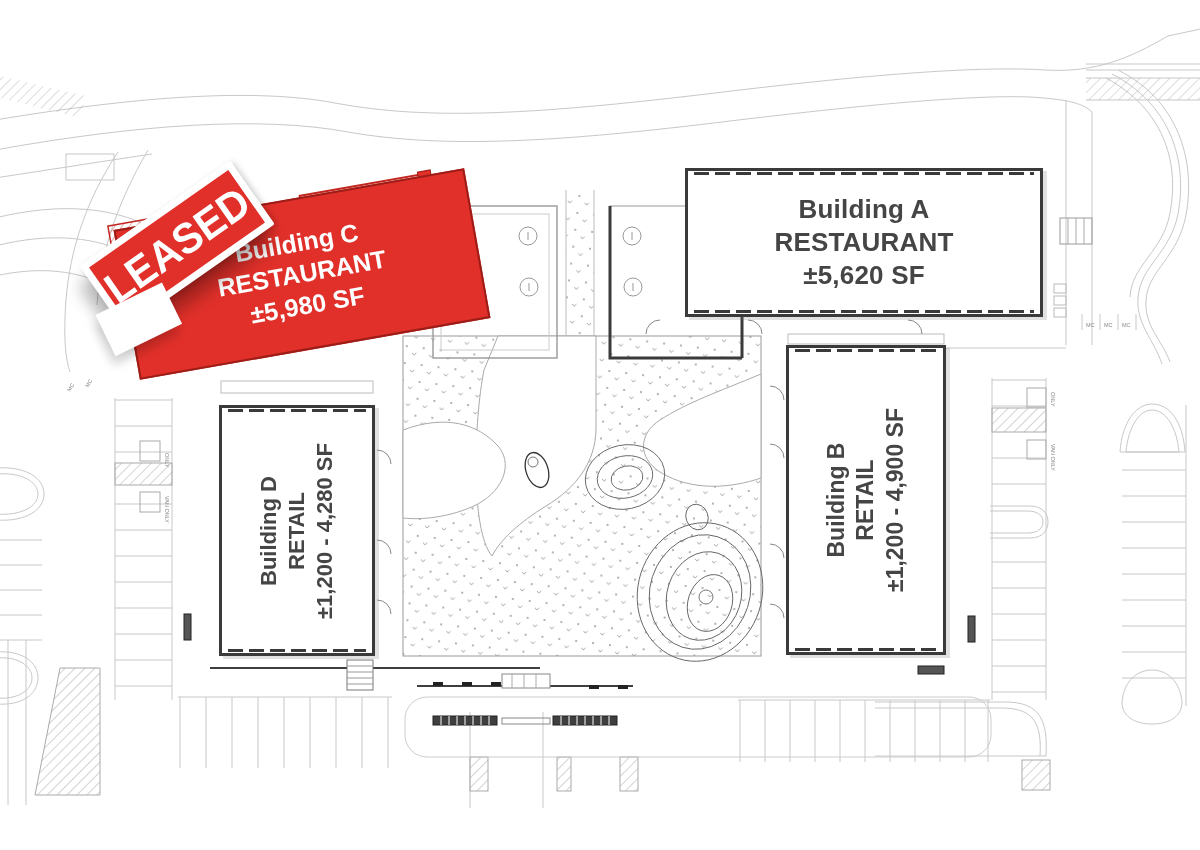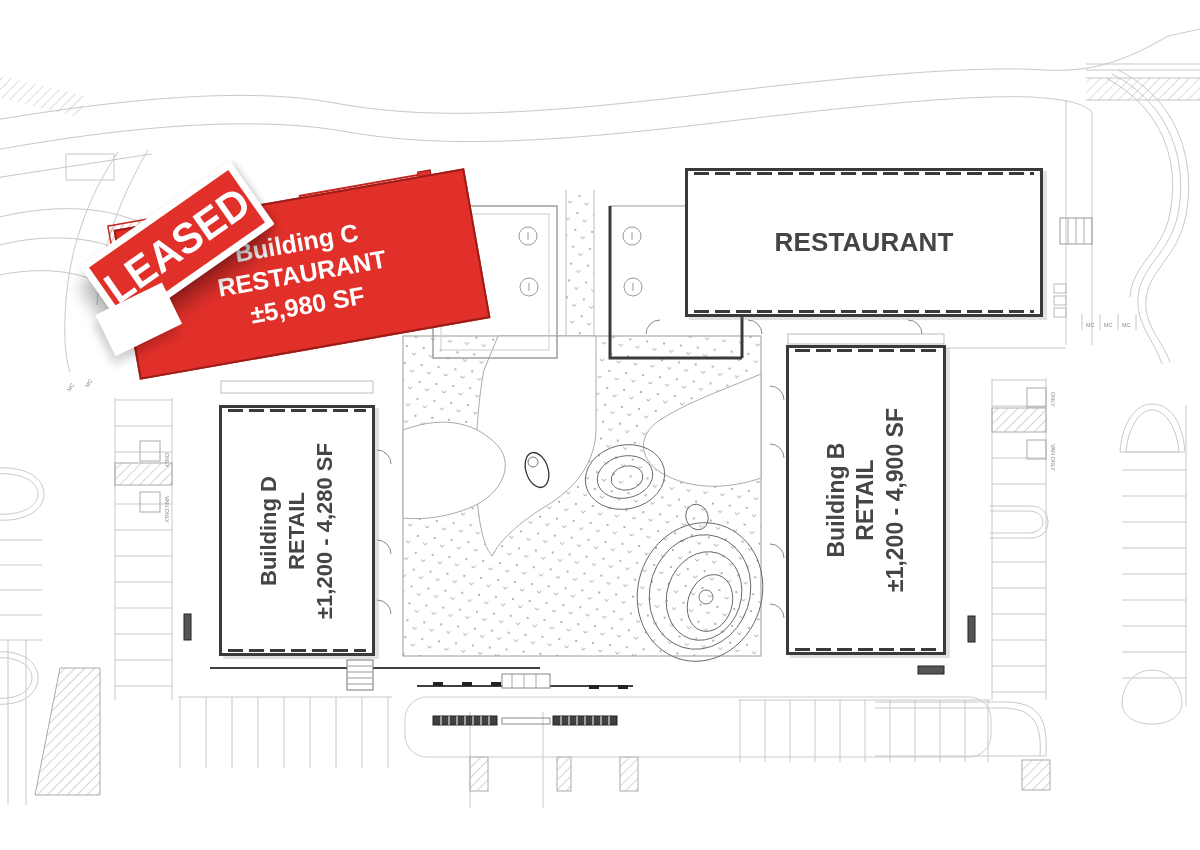--- a/index.html
+++ b/index.html
@@ -250,21 +250,23 @@
       <text x="165" y="496" transform="rotate(90 165 496)">VAN ONLY</text>
       <text x="1051" y="392" transform="rotate(90 1051 392)">ONLY</text>
       <text x="1051" y="444" transform="rotate(90 1051 444)">VAN ONLY</text>
     </g>
   </svg>
 
   <div class="bldg" id="bldgA">
     <div class="ticks t"></div>
     <div class="ticks b"></div>
     <div class="label">
+      <div>Building A</div>
       <div>RESTAURANT</div>
+      <div>±5,620 SF</div>
     </div>
   </div>
 
   <div class="bldg vert" id="bldgB">
     <div class="ticks t"></div>
     <div class="ticks b"></div>
     <div class="label">
       <div>Building B</div>
       <div>RETAIL</div>
       <div>±1,200 - 4,900 SF</div>

